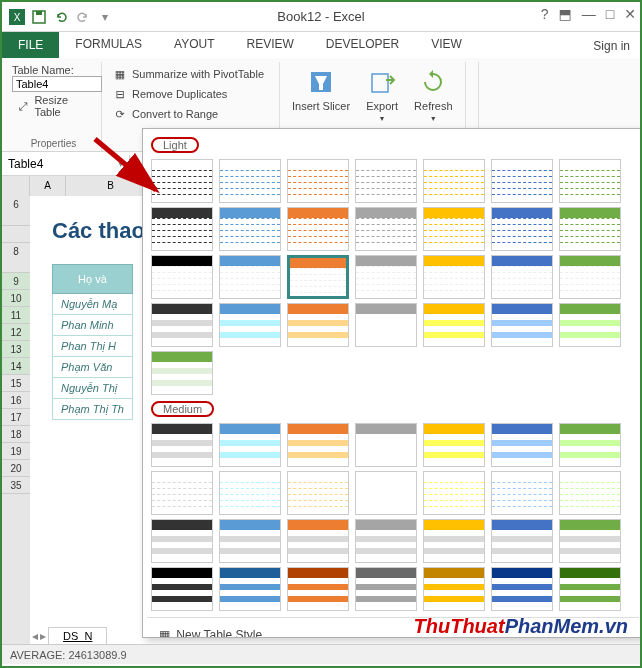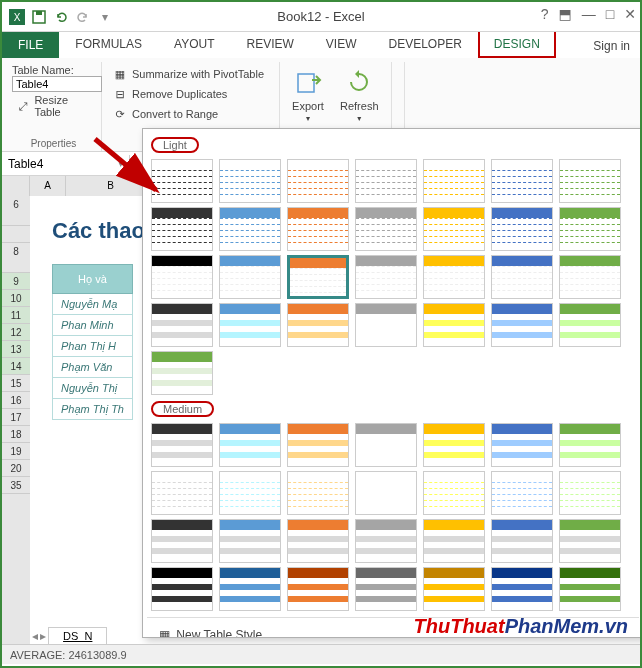--- a/index.html
+++ b/index.html
@@ -116,23 +116,22 @@
     <span>□</span>
     <span>✕</span>
   </div>
 </div>
 
 <div class="ribbon-tabs">
   <div class="tab file">FILE</div>
   <div class="tab">FORMULAS</div>
   <div class="tab">AYOUT</div>
   <div class="tab">REVIEW</div>
+  <div class="tab">DEVELOPER</div>
   <div class="tab">VIEW</div>
-  <div class="tab">DEVELOPER</div>
-  <div class="tab active">DESIGN</div>
   <div class="signin">Sign in</div>
 </div>
 
 <div class="ribbon-content">
   <div class="ribbon-group" style="width:96px">
     <div>
       <div style="font-size:11px;color:#444">Table Name:</div>
       <input class="tbl-name-input" value="Table4" style="">
       <div class="ribbon-btn">
         <span class="icon">⤢</span>
@@ -154,20 +153,29 @@
       </div>
       <div class="ribbon-btn">
         <span class="icon">⟳</span>
         <span>Convert to Range</span>
       </div>
     </div>
     <div class="ribbon-group-label">Tools</div>
   </div>
 
   <div class="ribbon-group" style="flex-direction:row;align-items:flex-start;gap:4px">
+    <div class="big-btn">
+      <div class="big-icon">
+          <svg width="28" height="28">
+            <rect x="4" y="4" width="20" height="20" fill="#5b9bd5"></rect>
+            <path d="M8 8 L20 8 L16 16 L16 22 L12 22 L12 16 Z" fill="#fff"></path>
+          </svg>
+        </div>
+      <span>Insert Slicer</span>
+    </div>
     <div class="big-btn">
       <div class="big-icon">
           <svg width="28" height="28">
             <rect x="4" y="6" width="16" height="18" fill="none" stroke="#5b9bd5" stroke-width="1.5"></rect>
             <path d="M18 12 L26 12 M22 8 L26 12 L22 16" stroke="#70ad47" stroke-width="2" fill="none"></path>
           </svg>
         </div>
       <span>Export</span>
       <span style="font-size:8px">▾</span>
     </div>

